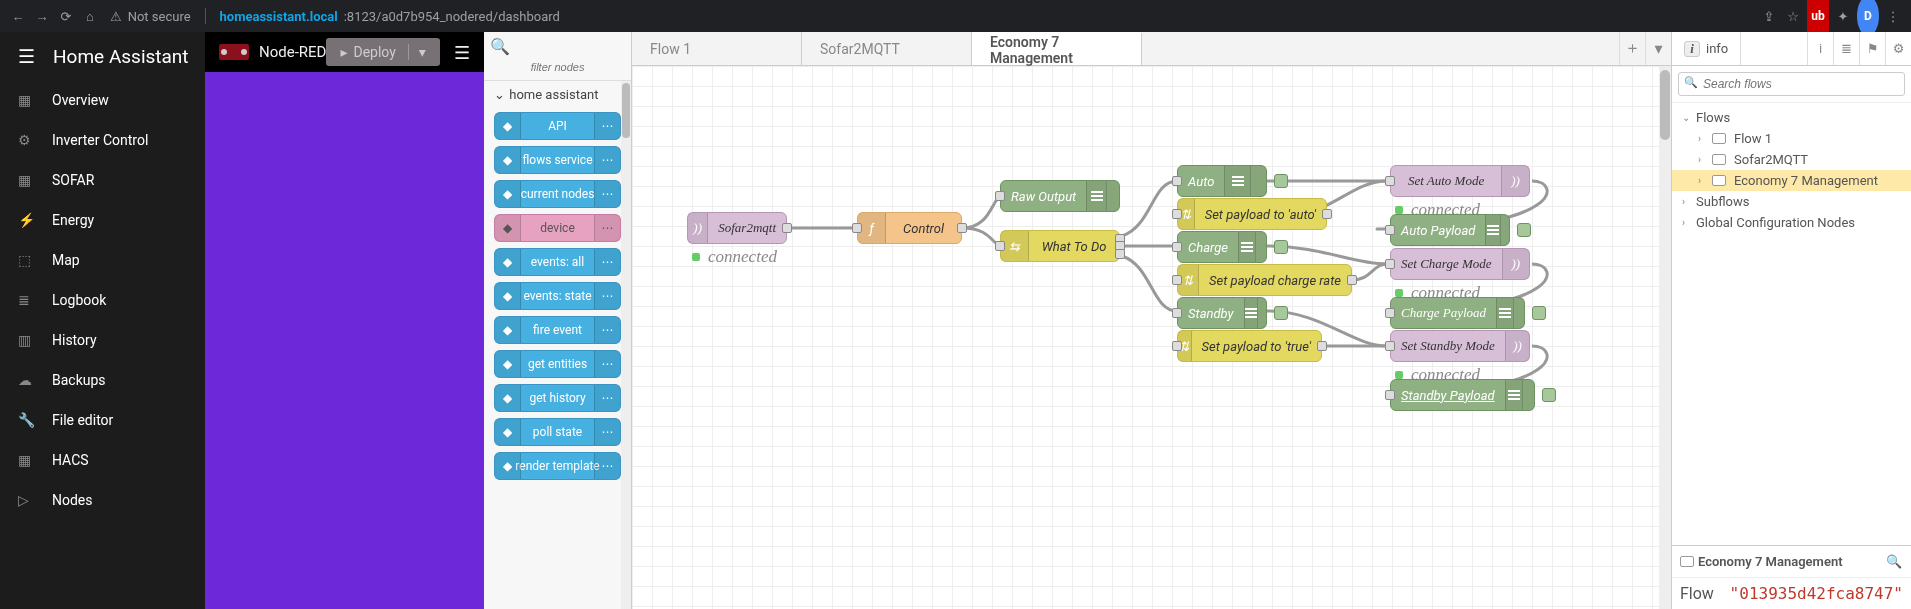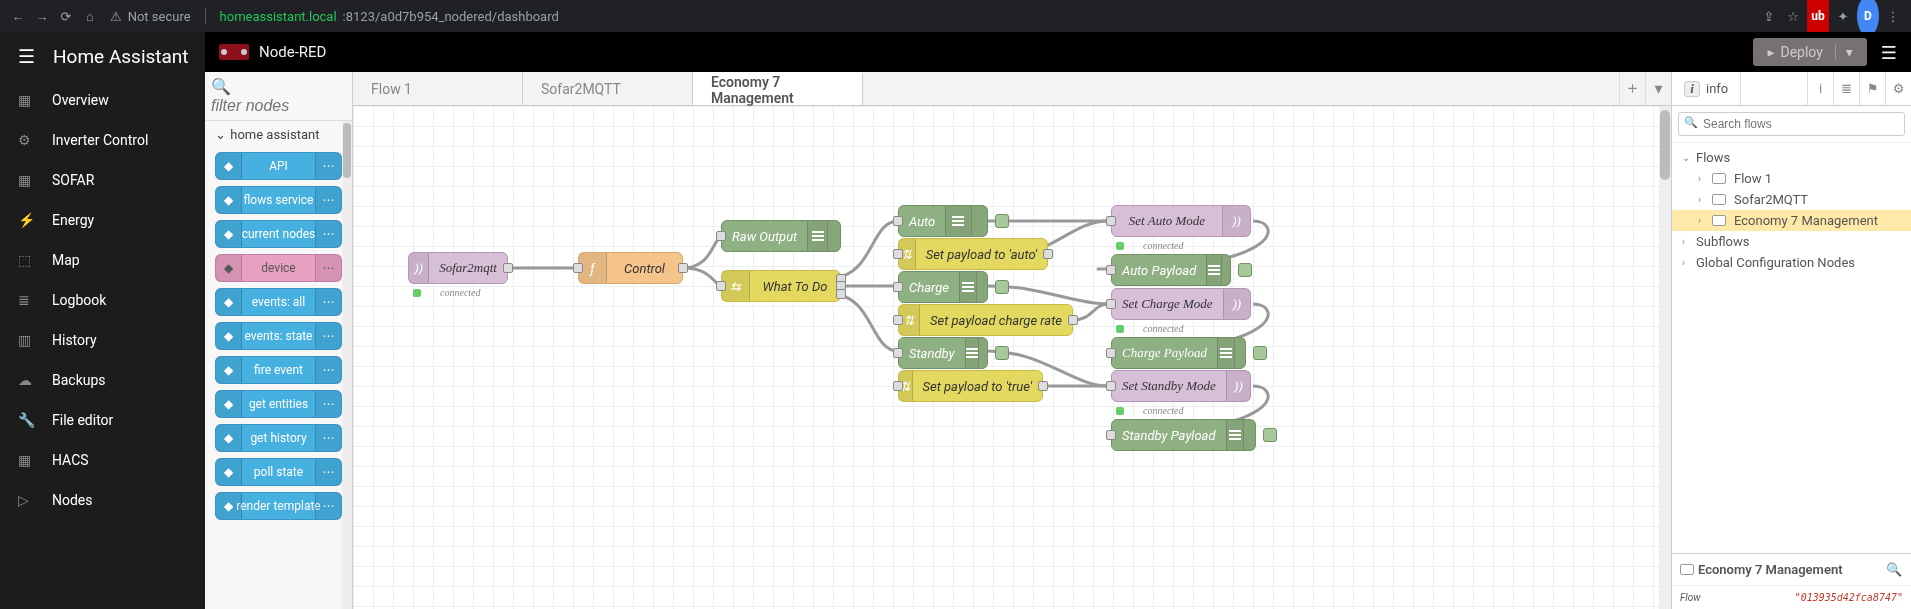--- a/index.html
+++ b/index.html
@@ -2,50 +2,50 @@
 <html><head>
 <meta charset="utf-8">
 <style>
   * { box-sizing: border-box; margin: 0; padding: 0; }
   html, body { width: 1911px; height: 609px; font-family: -apple-system, BlinkMacSystemFont, "Segoe UI", Roboto, sans-serif; overflow: hidden; background:#000; color:#ddd; }
   
   .chrome-bar { height:32px; background:#202124; display:flex; align-items:center; color:#9aa0a6; font-size:13px; padding:0 6px; }
   .chrome-bar .nav-btn { width:24px; text-align:center; cursor:pointer; }
   .chrome-bar .url-box { display:flex; align-items:center; margin-left:8px; gap:6px;}
   .chrome-bar .sep { border-left:1px solid #555; height:16px; margin:0 8px; }
-  .chrome-bar .host { color:#22c55e; }
+  .chrome-bar .host { color:#0ea5e9;font-weight:bold; }
   .chrome-bar .path { color:#9aa0a6; }
   .chrome-bar .spacer { flex:1; }
   .chrome-bar .ext { width:22px; height:40px; border-radius:4px; display:flex; align-items:center; justify-content:center; font-size:12px; margin:0 2px;font-weight:bold;}
   .chrome-bar .ext.red { background:#c00; color:#fff;}
   .chrome-bar .ext.blue { background:#4285f4; color:#fff; border-radius:50%; }
   
   .app { display:flex; height:577px; }
   .ha-sidebar { width:205px; background:#1c1c1c; color:#fff; display:flex; flex-direction:column; }
   .ha-header { height:48px; display:flex; align-items:center; padding-left:18px; font-size:19px; font-weight:400; }
   .ha-header .burger { margin-right:18px; }
   .ha-nav { flex:1; }
   .ha-item { height:40px; display:flex; align-items:center; padding-left:18px; font-size:14px; cursor:pointer; }
   .ha-item .icn { width:34px; color:#888; }
   
-  .nr-area { flex:1; display:flex; flex-direction:column; background:#3b82f6; color:#555; }
+  .nr-area { flex:1; display:flex; flex-direction:row; background:#6d28d9; color:#555; }
   .nr-topbar { height:40px; background:#000; display:flex; align-items:center; padding:0 14px; color:#eee; }
   .nr-logo { width:30px; height:16px; background:#8c101c; margin-right:10px; border-radius:2px; position:relative;}
   .nr-logo::before,.nr-logo::after{content:'';position:absolute;width:6px;height:6px;background:#ccc;border-radius:50%;top:5px;}
   .nr-logo::before{left:2px;} .nr-logo::after{right:2px;}
   .nr-title { font-size:15px; }
   .nr-top-spacer{flex:1;}
   .deploy-btn { background:#777074; color:#ccc; padding:6px 14px; border-radius:3px; font-size:14px; display:flex; align-items:center; gap:6px; cursor:pointer;}
   .deploy-caret{border-left:1px solid #999;padding-left:10px;margin-left:6px;}
   .nr-menu-btn { margin-left:14px; cursor:pointer; font-size:18px;}
   .nr-body { flex:1; display:flex; position:relative; }
   
   .palette { width:148px; background:#f7f7f7; border-right:1px solid #ccc; display:flex; flex-direction:column; }
   .palette-filter { border-bottom:1px solid #ddd; padding:5px 6px; }
-  .palette-filter input { width:100%; border:none; background:transparent; font-size:16px; outline:none; font-style:italic; color:#888;}
+  .palette-filter input { width:100%; border:none; background:transparent; font-size:11px; outline:none; font-style:italic; color:#888;text-align:center;}
   .palette-scroll{ position:relative; flex:1; overflow:hidden;}
   .palette-scrollbar{position:absolute;right:0;top:0;width:10px;height:100%;background:#eee;}
   .palette-thumb{position:absolute;right:1px;top:2px;width:8px;height:55px;background:#bbb;border-radius:4px;}
   .palette-cat { padding:6px 10px; font-size:13px; color:#444; cursor:pointer; }
   .palette-cat .chev{display:inline-block;width:12px;}
   .palette-nodes { padding:4px 10px; display:flex; flex-direction:column; gap:6px; }
   .p-node { height:28px; border-radius:6px; border:1px solid #3a94c4; background:#46b0e0; color:#fff; font-size:12px; display:flex; align-items:center; justify-content:center; position:relative; cursor:move;}
   .p-node .p-icn{position:absolute;left:0;top:0;width:26px;height:100%;background:rgba(0,0,0,0.08);border-right:1px solid rgba(0,0,0,0.15);display:flex;align-items:center;justify-content:center;}
   .p-node .p-icn-r{left:auto;right:0;border-right:none;border-left:1px solid rgba(0,0,0,0.15);}
   .p-node.pink{background:#e7a1c1;border-color:#c77ca3;color:#555;}
@@ -62,48 +62,48 @@
     background-size: 20px 20px;}
   .canvas svg{position:absolute;inset:0;pointer-events:none;}
   .canvas-scrollbar{position:absolute;right:0;top:0;width:12px;height:100%;background:#eee;}
   .canvas-thumb{position:absolute;right:1px;top:4px;width:10px;height:70px;background:#bbb;border-radius:5px;}
   .node{position:absolute;height:32px;border-radius:6px;display:flex;align-items:center;font-size:13px;color:#333;font-style:italic;cursor:move;}
   .node .n-icn{width:28px;height:100%;display:flex;align-items:center;justify-content:center;color:#fff;border-right:1px solid rgba(0,0,0,0.15);background:rgba(0,0,0,0.07);}
   .node .n-icn-r{border-right:none;border-left:1px solid rgba(0,0,0,0.15);}
   .node .n-lbl{flex:1;text-align:center;padding:0 10px;white-space:nowrap;}
   .node .port{position:absolute;width:10px;height:10px;background:#ddd;border:1px solid #888;border-radius:2px;top:50%;transform:translateY(-50%);}
   .node .port.in{left:-6px;} .node .port.out{right:-6px;}
-  .node .status{position:absolute;left:4px;top:34px;font-size:10px;color:#888;display:flex;align-items:center;gap:19px;}
+  .node .status{position:absolute;left:4px;top:34px;font-size:17px;color:#888;display:flex;align-items:center;gap:8px;}
   .node .status .dot{width:8px;height:8px;border-radius:2px;background:#6c6;}
   .node.mqtt{background:#d8bfd8;border:1px solid #b497b4;font-family:Liberation Serif, serif;}
   .node.func{background:#f4c48b;border:1px solid #d9a86a;}
   .node.switch{background:#e4d960;border:1px solid #c7bb45;}
   .node.change{background:#e4d960;border:1px solid #c7bb45;}
   .node.debug{background:#8fb082;border:1px solid #6f9263;color:#fff;}
   .node .btn-right{width:18px;height:100%;border-left:1px solid rgba(0,0,0,0.15);background:rgba(0,0,0,0.05);display:flex;align-items:center;justify-content:center;}
   .node .sq{position:absolute;right:-22px;top:8px;width:14px;height:14px;border-radius:3px;border:1px solid #6f9263;background:#a7c89b;}
   
   .info-panel{width:240px;background:#fff;border-left:1px solid #ccc;display:flex;flex-direction:column;font-size:13px;color:#555;}
   .info-tabs{height:34px;border-bottom:1px solid #ccc;display:flex;align-items:center;}
   .info-tabs .itab{padding:0 12px;height:100%;display:flex;align-items:center;border-right:1px solid #ddd;cursor:pointer;}
   .info-tabs .itab .info-i{background:#eee;border:1px solid #ccc;border-radius:3px;width:16px;height:16px;display:flex;align-items:center;justify-content:center;font-family:serif;font-weight:bold;margin-right:6px;font-style:italic;}
   .info-tabs .spacer{flex:1;}
   .info-tabs .ibtn{width:26px;height:100%;display:flex;align-items:center;justify-content:center;border-left:1px solid #ddd;color:#888;cursor:pointer;}
   .info-search{padding:6px;border-bottom:1px solid #eee;}
-  .info-search input{width:100%;border:1px solid #ccc;border-radius:3px;padding:4px 6px 4px 24px;font-size:12px;color:#888;outline:none;}
+  .info-search input{width:100%;border:1px solid #ccc;border-radius:3px;padding:4px 6px 4px 24px;font-size:12px;font-style:italic;color:#888;outline:none;}
   .tree{padding:4px 0;}
   .tree .trow{padding:3px 6px 3px 10px;cursor:pointer;display:flex;align-items:center;gap:4px;}
   .tree .trow.sel{background:#ffe9a8;}
   .tree .chev{width:10px;color:#888;font-size:10px;}
   .tree .label{}
   .tree .indent1{padding-left:26px;}
   .info-footer{margin-top:auto;border-top:1px solid #ccc;}
   .info-footer .frow1{display:flex;align-items:center;padding:8px 8px;border-bottom:1px solid #eee;}
   .info-footer .frow1 .ttl{flex:1;font-weight:600;}
-  .info-footer .frow2{display:flex;padding:6px 8px;font-size:10px;font-style:italic;}
+  .info-footer .frow2{display:flex;padding:6px 8px;font-size:16px;}
   .info-footer .frow2 .v{margin-left:auto;color:#c0392b;font-family:monospace;}
   .flowicon{display:inline-block;width:14px;height:11px;border:1px solid #999;border-radius:2px;background:#fff;margin-right:4px;}
   .bars3{display:inline-block;width:12px;height:10px;background:linear-gradient(#fff 0 2px,transparent 2px 4px,#fff 4px 6px,transparent 6px 8px,#fff 8px 10px);}
 </style>
 </head>
 <body>
 
 <div class="chrome-bar">
   <div class="nav-btn">←</div>
   <div class="nav-btn">→</div>
@@ -420,21 +420,21 @@
             </div>
             <div class="node mqtt" style="left:758px;top:264px;width:140px;">
               <div class="n-lbl">Set Standby Mode</div>
               <div class="n-icn n-icn-r">))</div>
               <div class="port in"></div>
               <div class="status">
                   <span class="dot"></span>
                   <span>connected</span>
                 </div>
             </div>
-            <div class="node debug" style="left:758px;top:313px;width:145px;">
+            <div class="node debug" style="left:758px;top:313px;width:145px;text-decoration:underline;">
               <div class="n-lbl">Standby Payload</div>
               <div class="n-icn n-icn-r">
                   <span class="bars3"></span>
                 </div>
               <div class="btn-right"></div>
               <div class="sq"></div>
               <div class="port in"></div>
             </div>
 
           </div>

